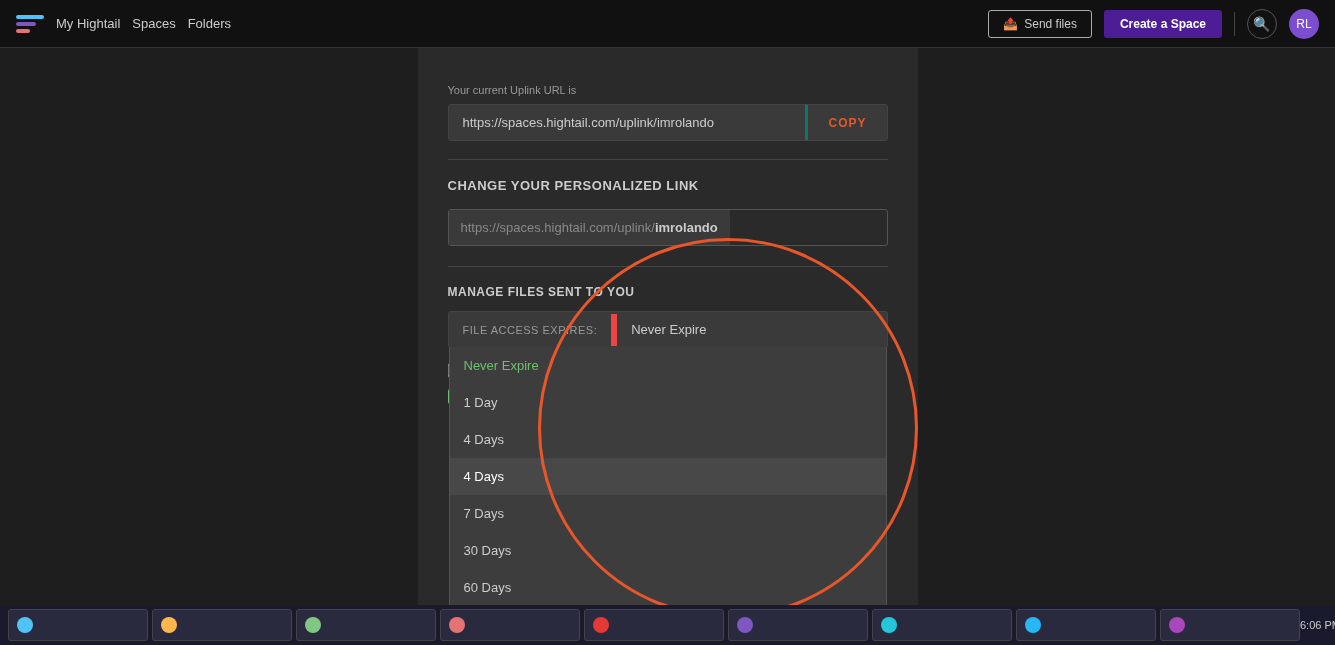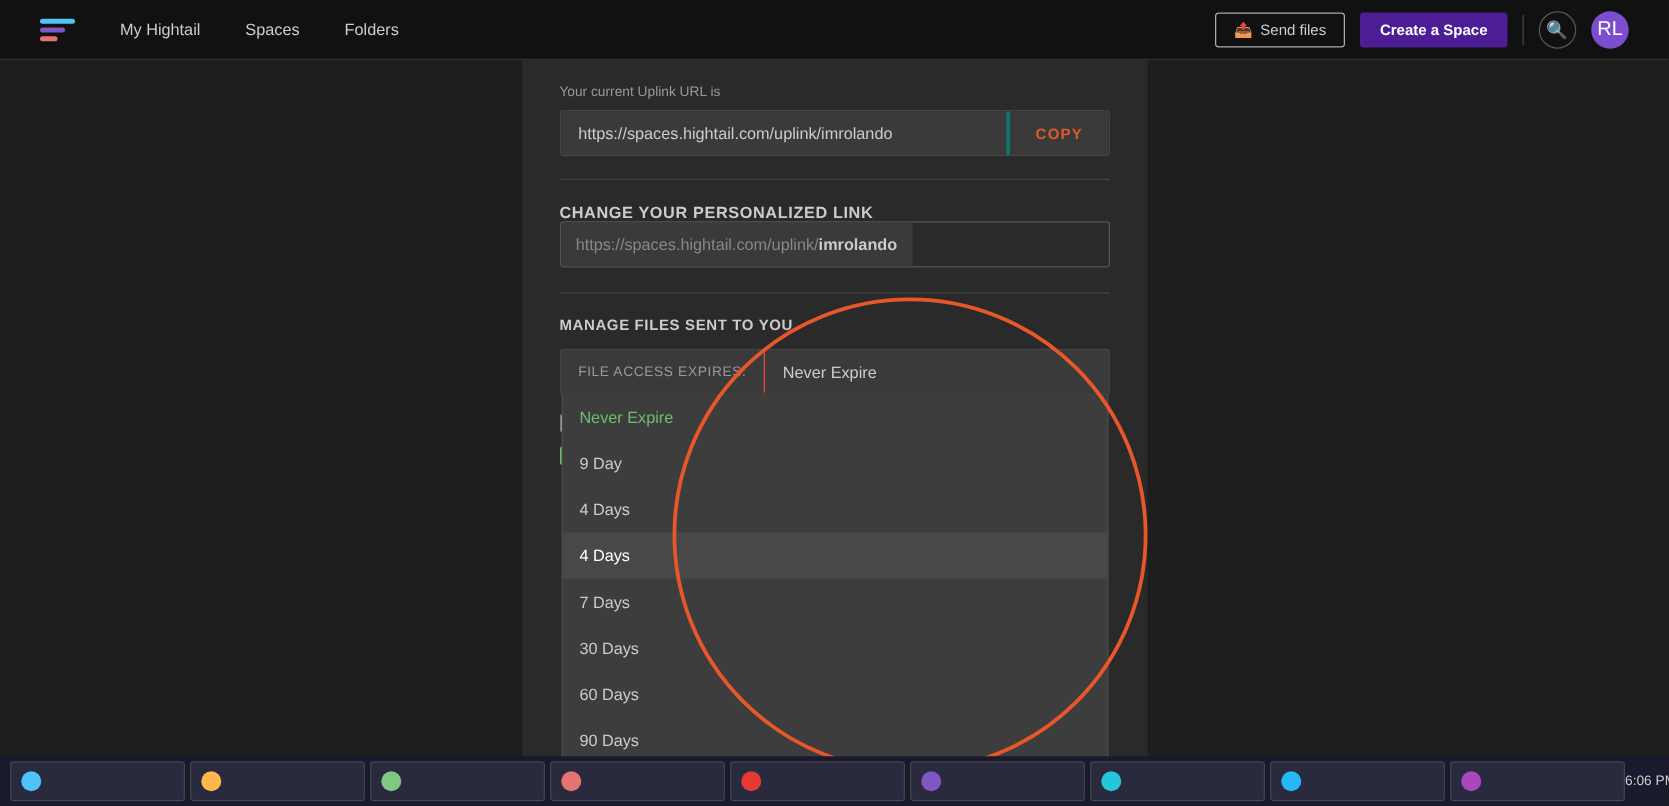--- a/index.html
+++ b/index.html
@@ -10,22 +10,22 @@
       min-height: 645px;
       overflow: hidden;
     }
 
     
     .nav {
       background: #111;
       height: 48px;
       display: flex;
       align-items: center;
-      padding: 0 32px;
-      gap: 36px;
+      padding: 0 16px;
+      gap: 12px;
       border-bottom: 1px solid #333;
     }
     .nav-logo {
       display: flex;
       align-items: center;
       gap: 4px;
     }
     .nav-logo-bar {
       width: 28px;
       height: 4px;
@@ -71,45 +71,45 @@
       font-weight: 600;
     }
     .nav-divider { width: 1px; height: 24px; background: #444; }
     .nav-search-icon, .nav-avatar {
       width: 30px; height: 30px;
       border-radius: 50%;
       cursor: pointer;
       display: flex; align-items: center; justify-content: center;
     }
     .nav-search-icon { border: 1px solid #555; color: #ccc; font-size: 14px; }
-    .nav-avatar { background: #7c4dce; color: #fff; font-size: 16px; }
+    .nav-avatar { background: #7c4dce; color: #fff; font-size: 12px; }
 
     
     .main {
       background: #2a2a2a;
       max-width: 500px;
       margin: 0 auto;
       margin-top: 0;
-      padding: 20px 30px 30px;
+      padding: 36px 30px 30px;
       min-height: 597px;
       position: relative;
     }
 
     
     .section-label {
       font-size: 11px;
       color: #999;
       margin-bottom: 8px;
     }
     .section-title {
       font-size: 13px;
       font-weight: 700;
       color: #ccc;
       letter-spacing: 0.5px;
-      margin-bottom: 0;
+      margin-bottom: 16px;
       text-transform: uppercase;
     }
     .section-subtitle {
       font-size: 12px;
       color: #888;
       margin-bottom: 12px;
     }
 
     
     .url-row {
@@ -183,21 +183,21 @@
       border: 1px solid #444;
       border-radius: 3px;
       background: #3a3a3a;
       margin-bottom: 14px;
       position: relative;
     }
     .access-label {
       padding: 10px 14px;
       font-size: 11px;
       color: #999;
-      border-right: 1px solid #ef4444;
+      border-right: 6px solid #ef4444;
       white-space: nowrap;
       letter-spacing: 0.5px;
       text-transform: uppercase;
     }
     .access-value {
       padding: 10px 14px;
       font-size: 13px;
       color: #ccc;
       flex: 1;
       cursor: pointer;
@@ -352,21 +352,21 @@
   <hr class="divider">
 
   <p class="manage-title">MANAGE FILES SENT TO YOU</p>
 
   <div class="access-expires-row">
     <div class="access-label">FILE ACCESS EXPIRES:</div>
     <div class="access-value">Never Expire</div>
 
     <div class="dropdown">
       <div class="dropdown-item selected-green">Never Expire</div>
-      <div class="dropdown-item">9 Day</div>
+      <div class="dropdown-item">1 Day</div>
       <div class="dropdown-item">4 Days</div>
       <div class="dropdown-item active">4 Days</div>
       <div class="dropdown-item">7 Days</div>
       <div class="dropdown-item">30 Days</div>
       <div class="dropdown-item">60 Days</div>
       <div class="dropdown-item">90 Days</div>
     </div>
   </div>
 
   <div class="checkbox-row">

